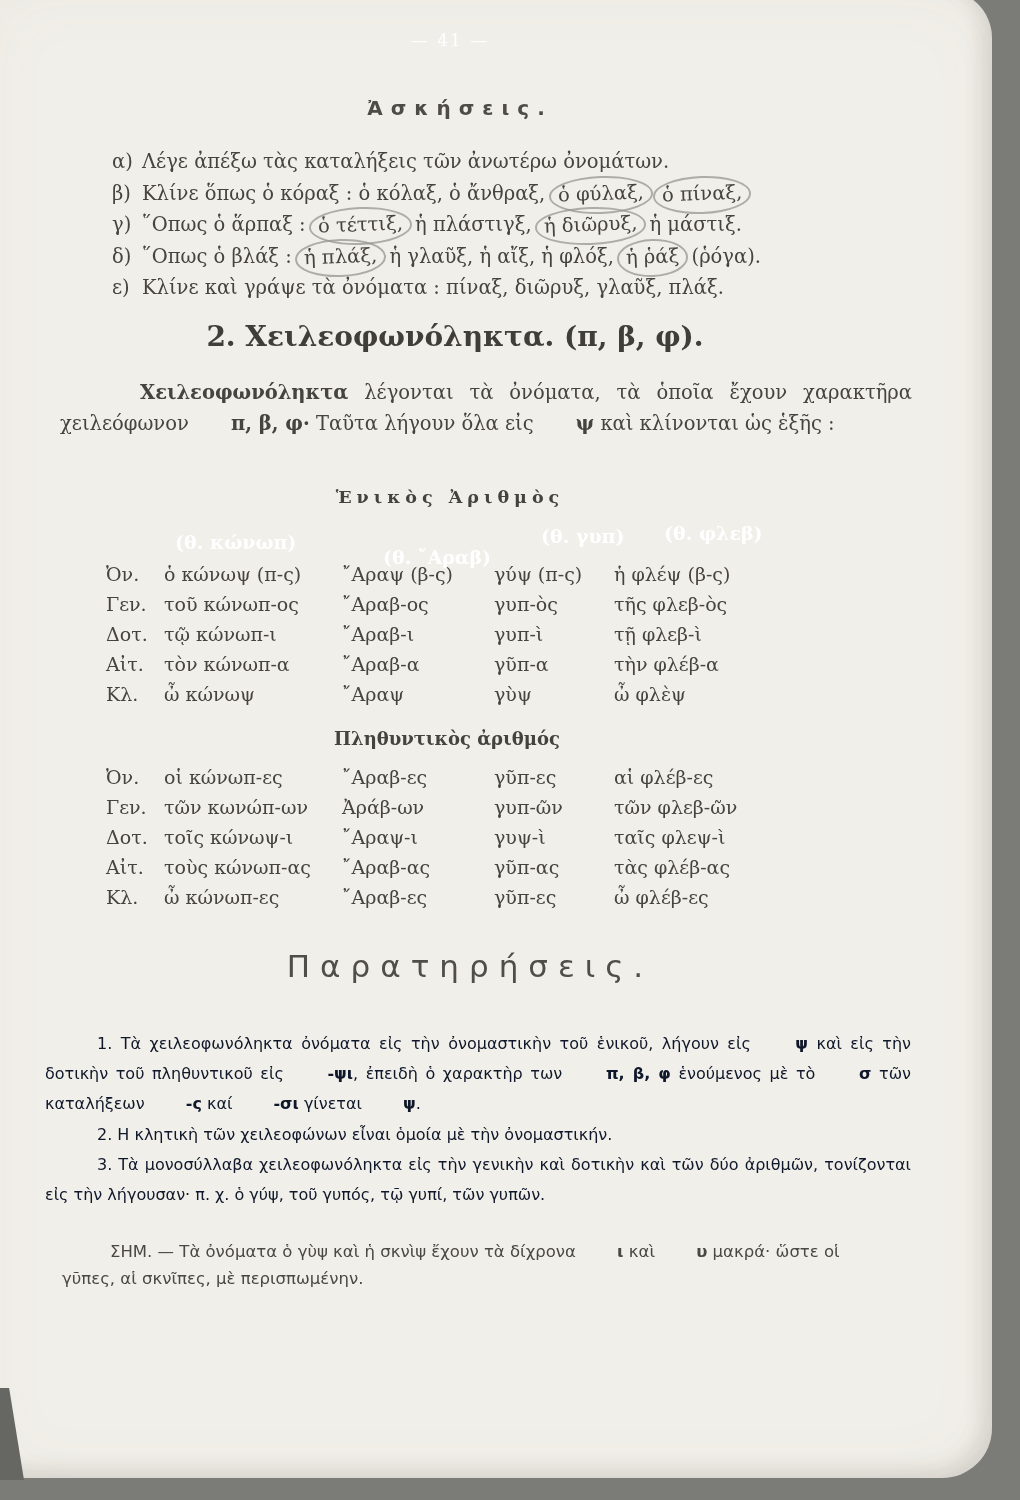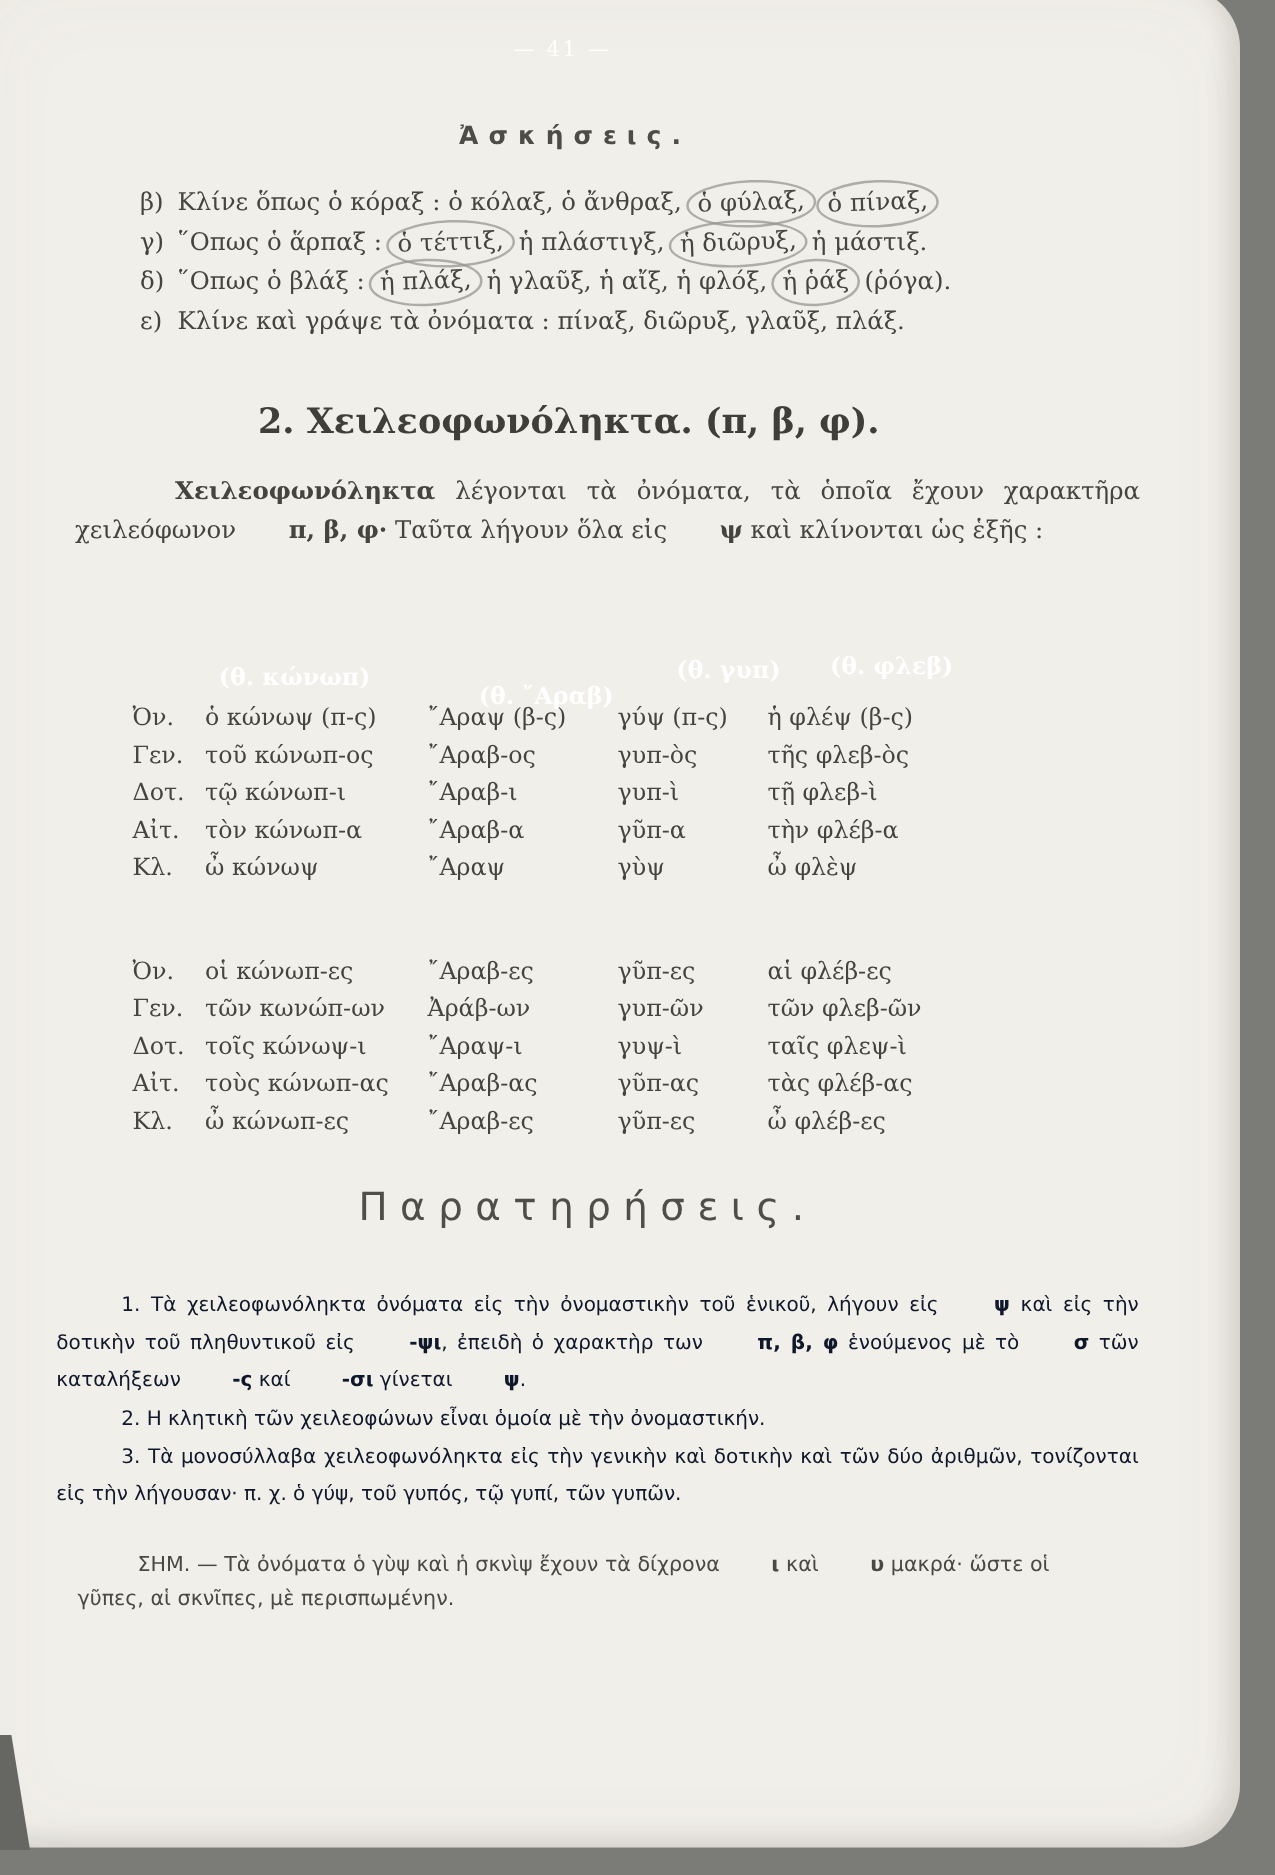--- a/index.html
+++ b/index.html
@@ -86,30 +86,32 @@
   <div class="paper"></div>
   <div class="cover-edge"></div>
 
   <div class="content">
 
     <div class="abs center page-num">— 41 —</div>
 
     <div class="abs center ex-title">Ἀσκήσεις.</div>
 
     <div class="abs ex-list">
+      <div class="ex-line"><span class="ex-label">α)</span><span><span>Λέγε ἀπέξω τὰς καταλήξεις τῶν ἀνωτέρω ὀνομάτων.</span></span></div>
       <div class="ex-line"><span class="ex-label">β)</span><span><span>Κλίνε ὅπως ὁ κόραξ : ὁ κόλαξ, ὁ ἄνθραξ, </span><span class="circled">ὁ φύλαξ,</span><span> </span><span class="circled">ὁ πίναξ,</span></span></div>
       <div class="ex-line"><span class="ex-label">γ)</span><span><span>῞Οπως ὁ ἅρπαξ : </span><span class="circled">ὁ τέττιξ,</span><span> ἡ πλάστιγξ, </span><span class="circled">ἡ διῶρυξ,</span><span> ἡ μάστιξ.</span></span></div>
       <div class="ex-line"><span class="ex-label">δ)</span><span><span>῞Οπως ὁ βλάξ : </span><span class="circled">ἡ πλάξ,</span><span> ἡ γλαῦξ, ἡ αἴξ, ἡ φλόξ, </span><span class="circled">ἡ ῥάξ</span><span> (ῥόγα).</span></span></div>
       <div class="ex-line"><span class="ex-label">ε)</span><span><span>Κλίνε καὶ γράψε τὰ ὀνόματα : πίναξ, διῶρυξ, γλαῦξ, πλάξ.</span></span></div>
     </div>
 
     <div class="abs center sec2-head">2. Χειλεοφωνόληκτα. (π, β, φ).</div>
 
     <div class="abs intro"><span class="bold">Χειλεοφωνόληκτα</span><span> λέγονται τὰ ὀνόματα, τὰ ὁποῖα ἔχουν χαρακτῆρα χειλεόφωνον </span><span class="bold">π, β, φ·</span><span> Ταῦτα λήγουν ὅλα εἰς </span><span class="bold">ψ</span><span> καὶ κλίνονται ὡς ἑξῆς :</span></div>
 
+    <div class="abs center num-head">Ἑνικὸς Ἀριθμὸς</div>
 
     <span class="stem h1">(θ. κώνωπ)</span>
     <span class="stem h2">(θ. ῎Αραβ)</span>
     <span class="stem h3">(θ. γυπ)</span>
     <span class="stem h4">(θ. φλεβ)</span>
 
     <div class="abs decl singular">
       <span class="dc">Ὀν.</span>
         <span class="dc">ὁ κώνωψ (π-ς)</span>
         <span class="dc">῎Αραψ (β-ς)</span>
@@ -130,20 +132,21 @@
         <span class="dc">῎Αραβ-α</span>
         <span class="dc">γῦπ-α</span>
         <span class="dc">τὴν φλέβ-α</span>
       <span class="dc">Κλ.</span>
         <span class="dc">ὦ κώνωψ</span>
         <span class="dc">῎Αραψ</span>
         <span class="dc">γὺψ</span>
         <span class="dc">ὦ φλὲψ</span>
     </div>
 
+    <div class="abs center plural-head">Πληθυντικὸς ἀριθμός</div>
 
     <div class="abs decl plural">
       <span class="dc">Ὀν.</span>
         <span class="dc">οἱ κώνωπ-ες</span>
         <span class="dc">῎Αραβ-ες</span>
         <span class="dc">γῦπ-ες</span>
         <span class="dc">αἱ φλέβ-ες</span>
       <span class="dc">Γεν.</span>
         <span class="dc">τῶν κωνώπ-ων</span>
         <span class="dc">Ἀράβ-ων</span>

